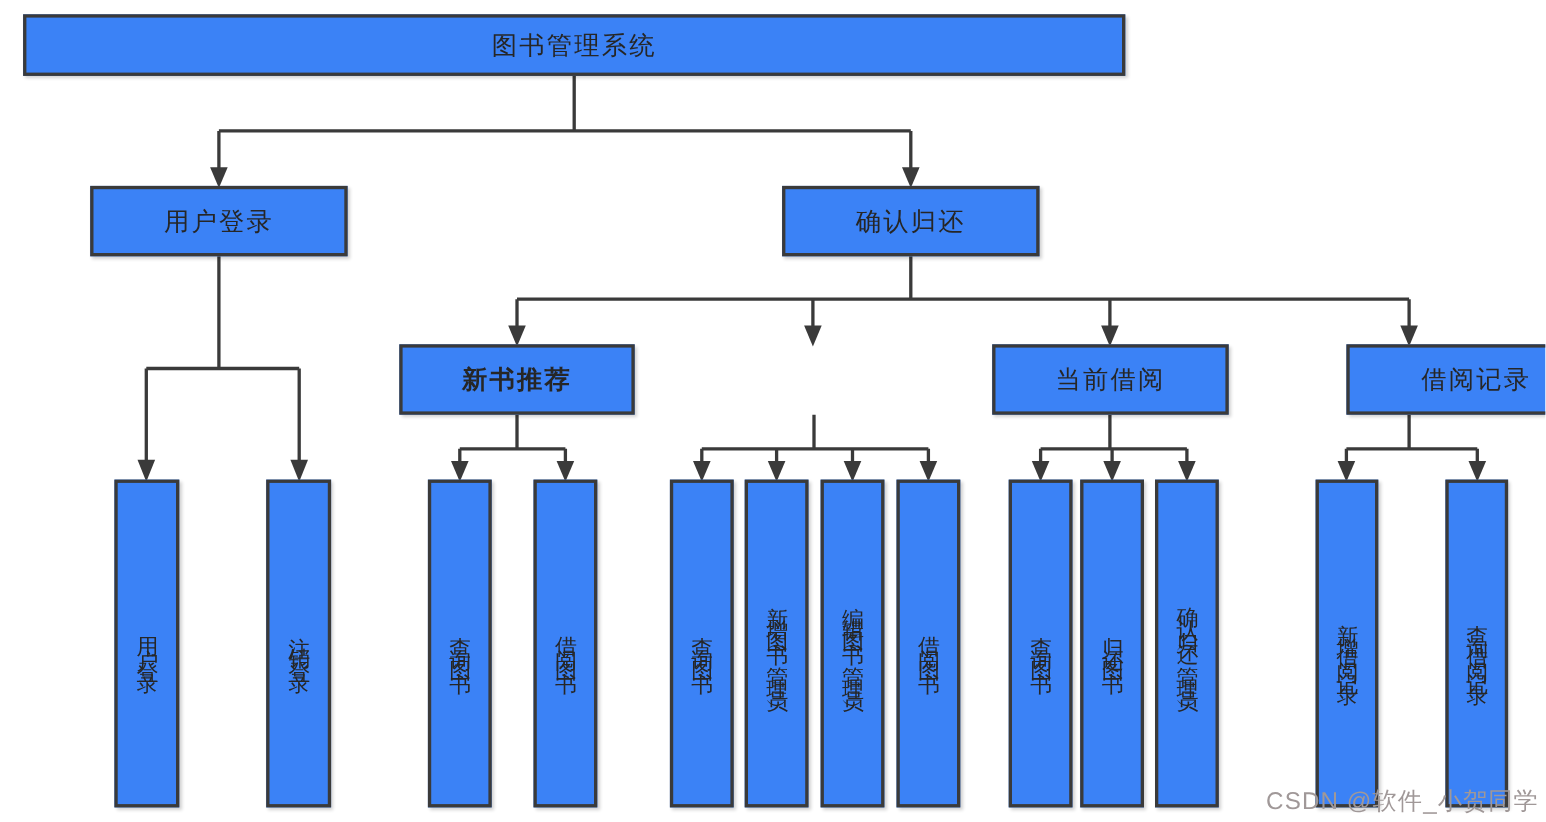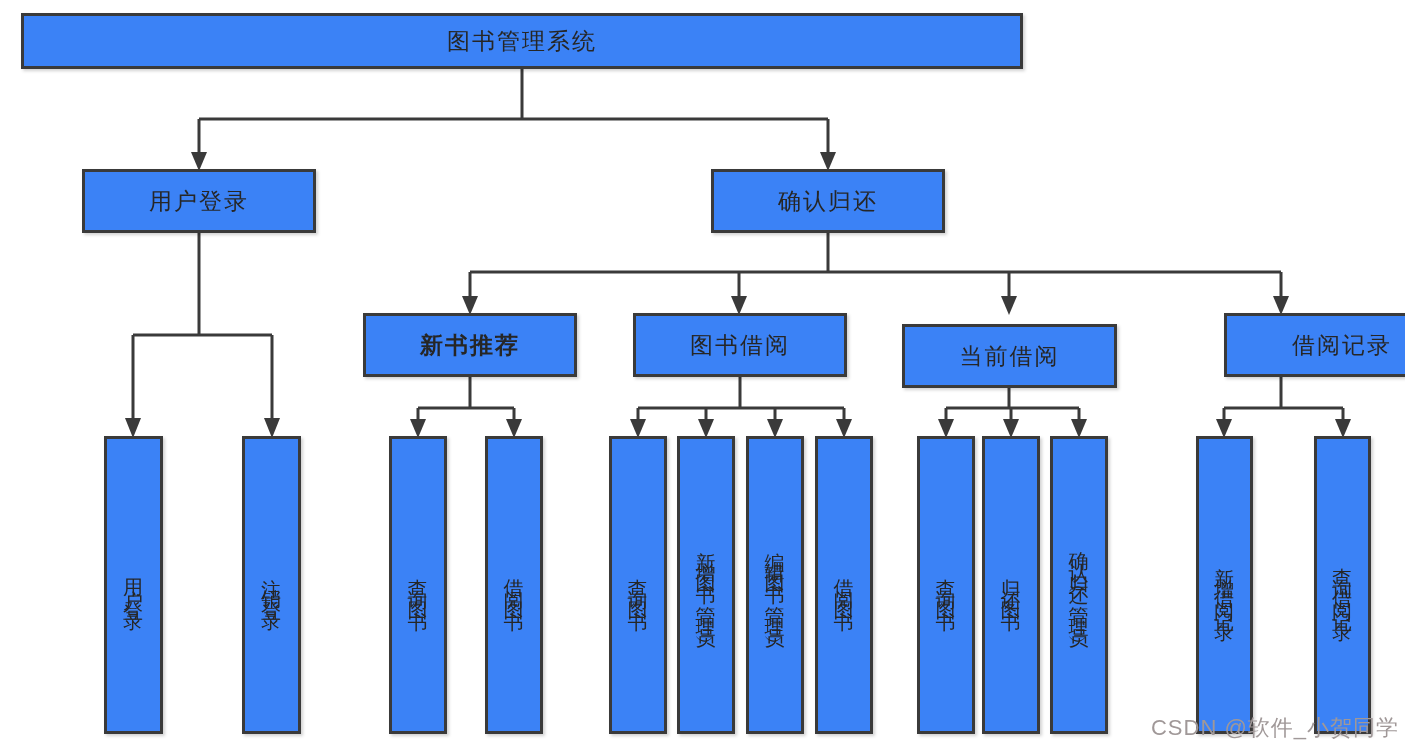--- a/index.html
+++ b/index.html
@@ -104,24 +104,21 @@
   <div class="box" style="left:82px;top:169px;width:234px;height:64px;">
     <span class="hlabel">用户登录</span>
   </div>
   <div class="box" style="left:711px;top:169px;width:234px;height:64px;">
     <span class="hlabel">确认归还</span>
   </div>
 
   <div class="box" style="left:363px;top:313px;width:214px;height:64px;font-weight:bold;">
     <span class="hlabel">新书推荐</span>
   </div>
-  <div class="box" style="left:633px;top:313px;width:214px;height:64px;">
-    <span class="hlabel">图书借阅</span>
-  </div>
-  <div class="box" style="left:902px;top:324px;width:215px;height:64px;">
+  <div class="box" style="left:902px;top:313px;width:215px;height:64px;">
     <span class="hlabel">当前借阅</span>
   </div>
   <div class="box" style="left:1224px;top:313px;width:236px;height:64px;">
     <span class="hlabel">借阅记录</span>
   </div>
 
   <div class="box leaf" style="left:104px;top:436px;width:59px;height:298px;">
     <span class="vlabel">用户登录</span>
   </div>
   <div class="box leaf" style="left:242px;top:436px;width:59px;height:298px;">

